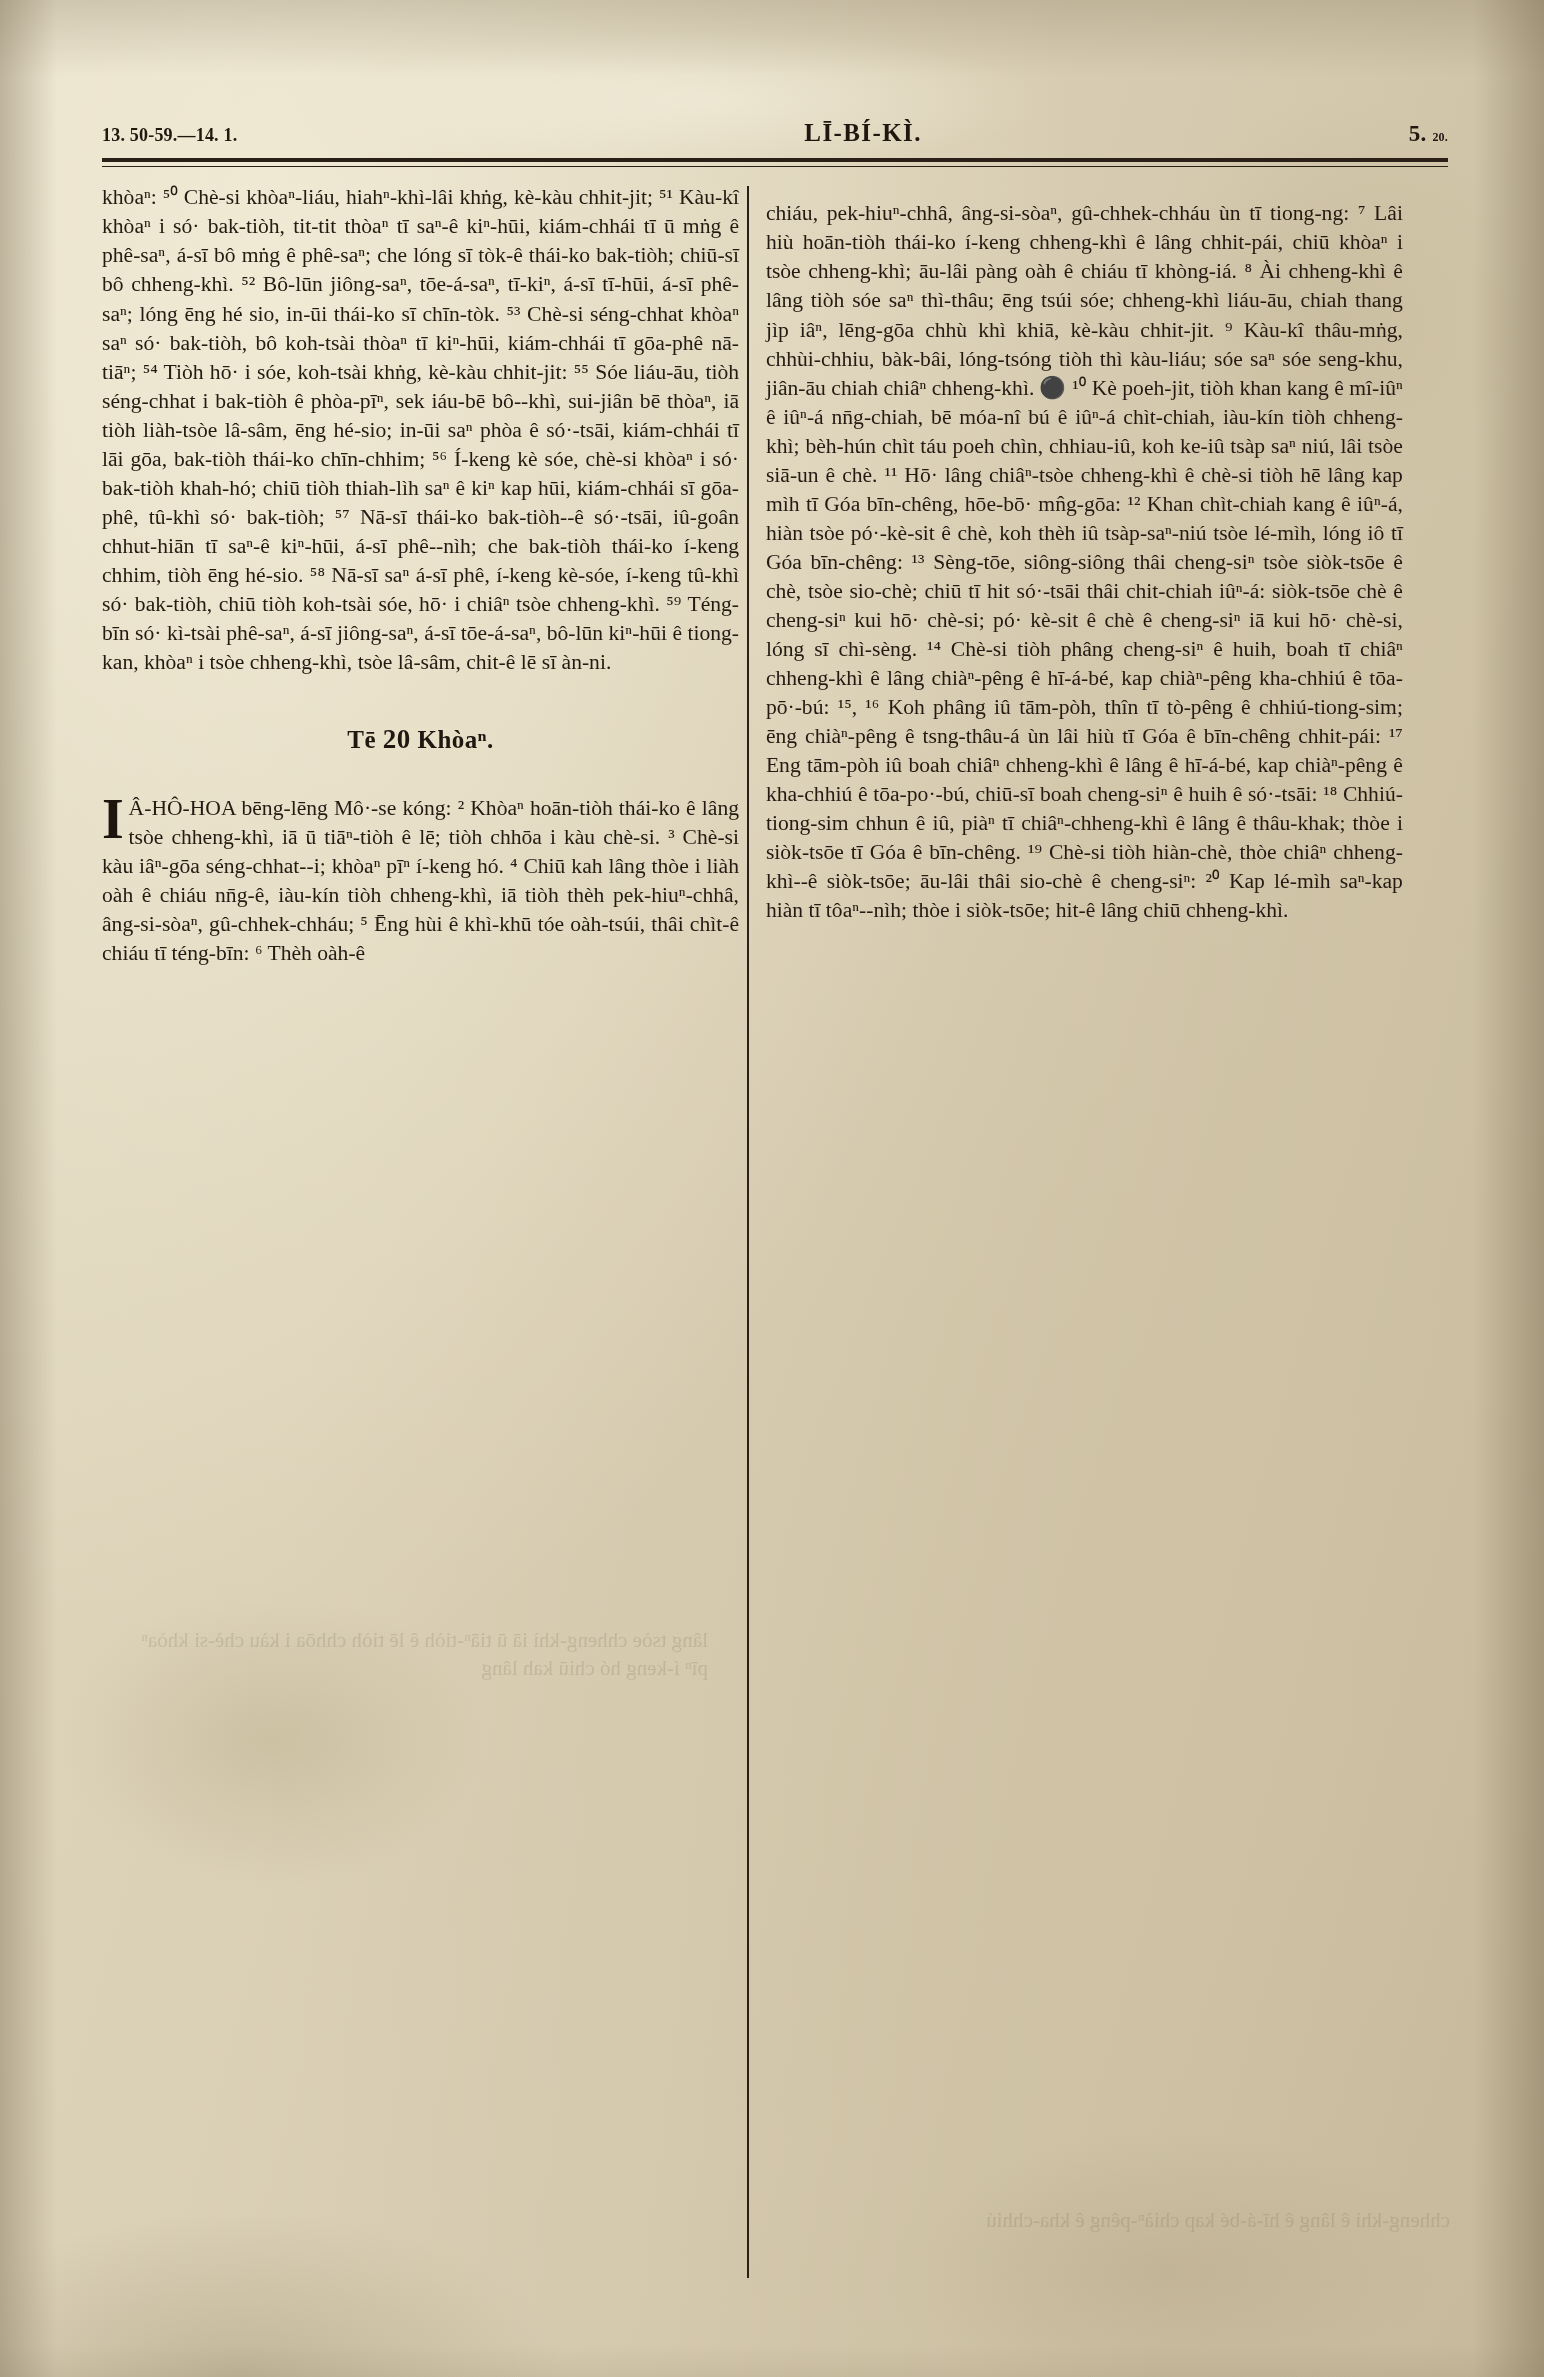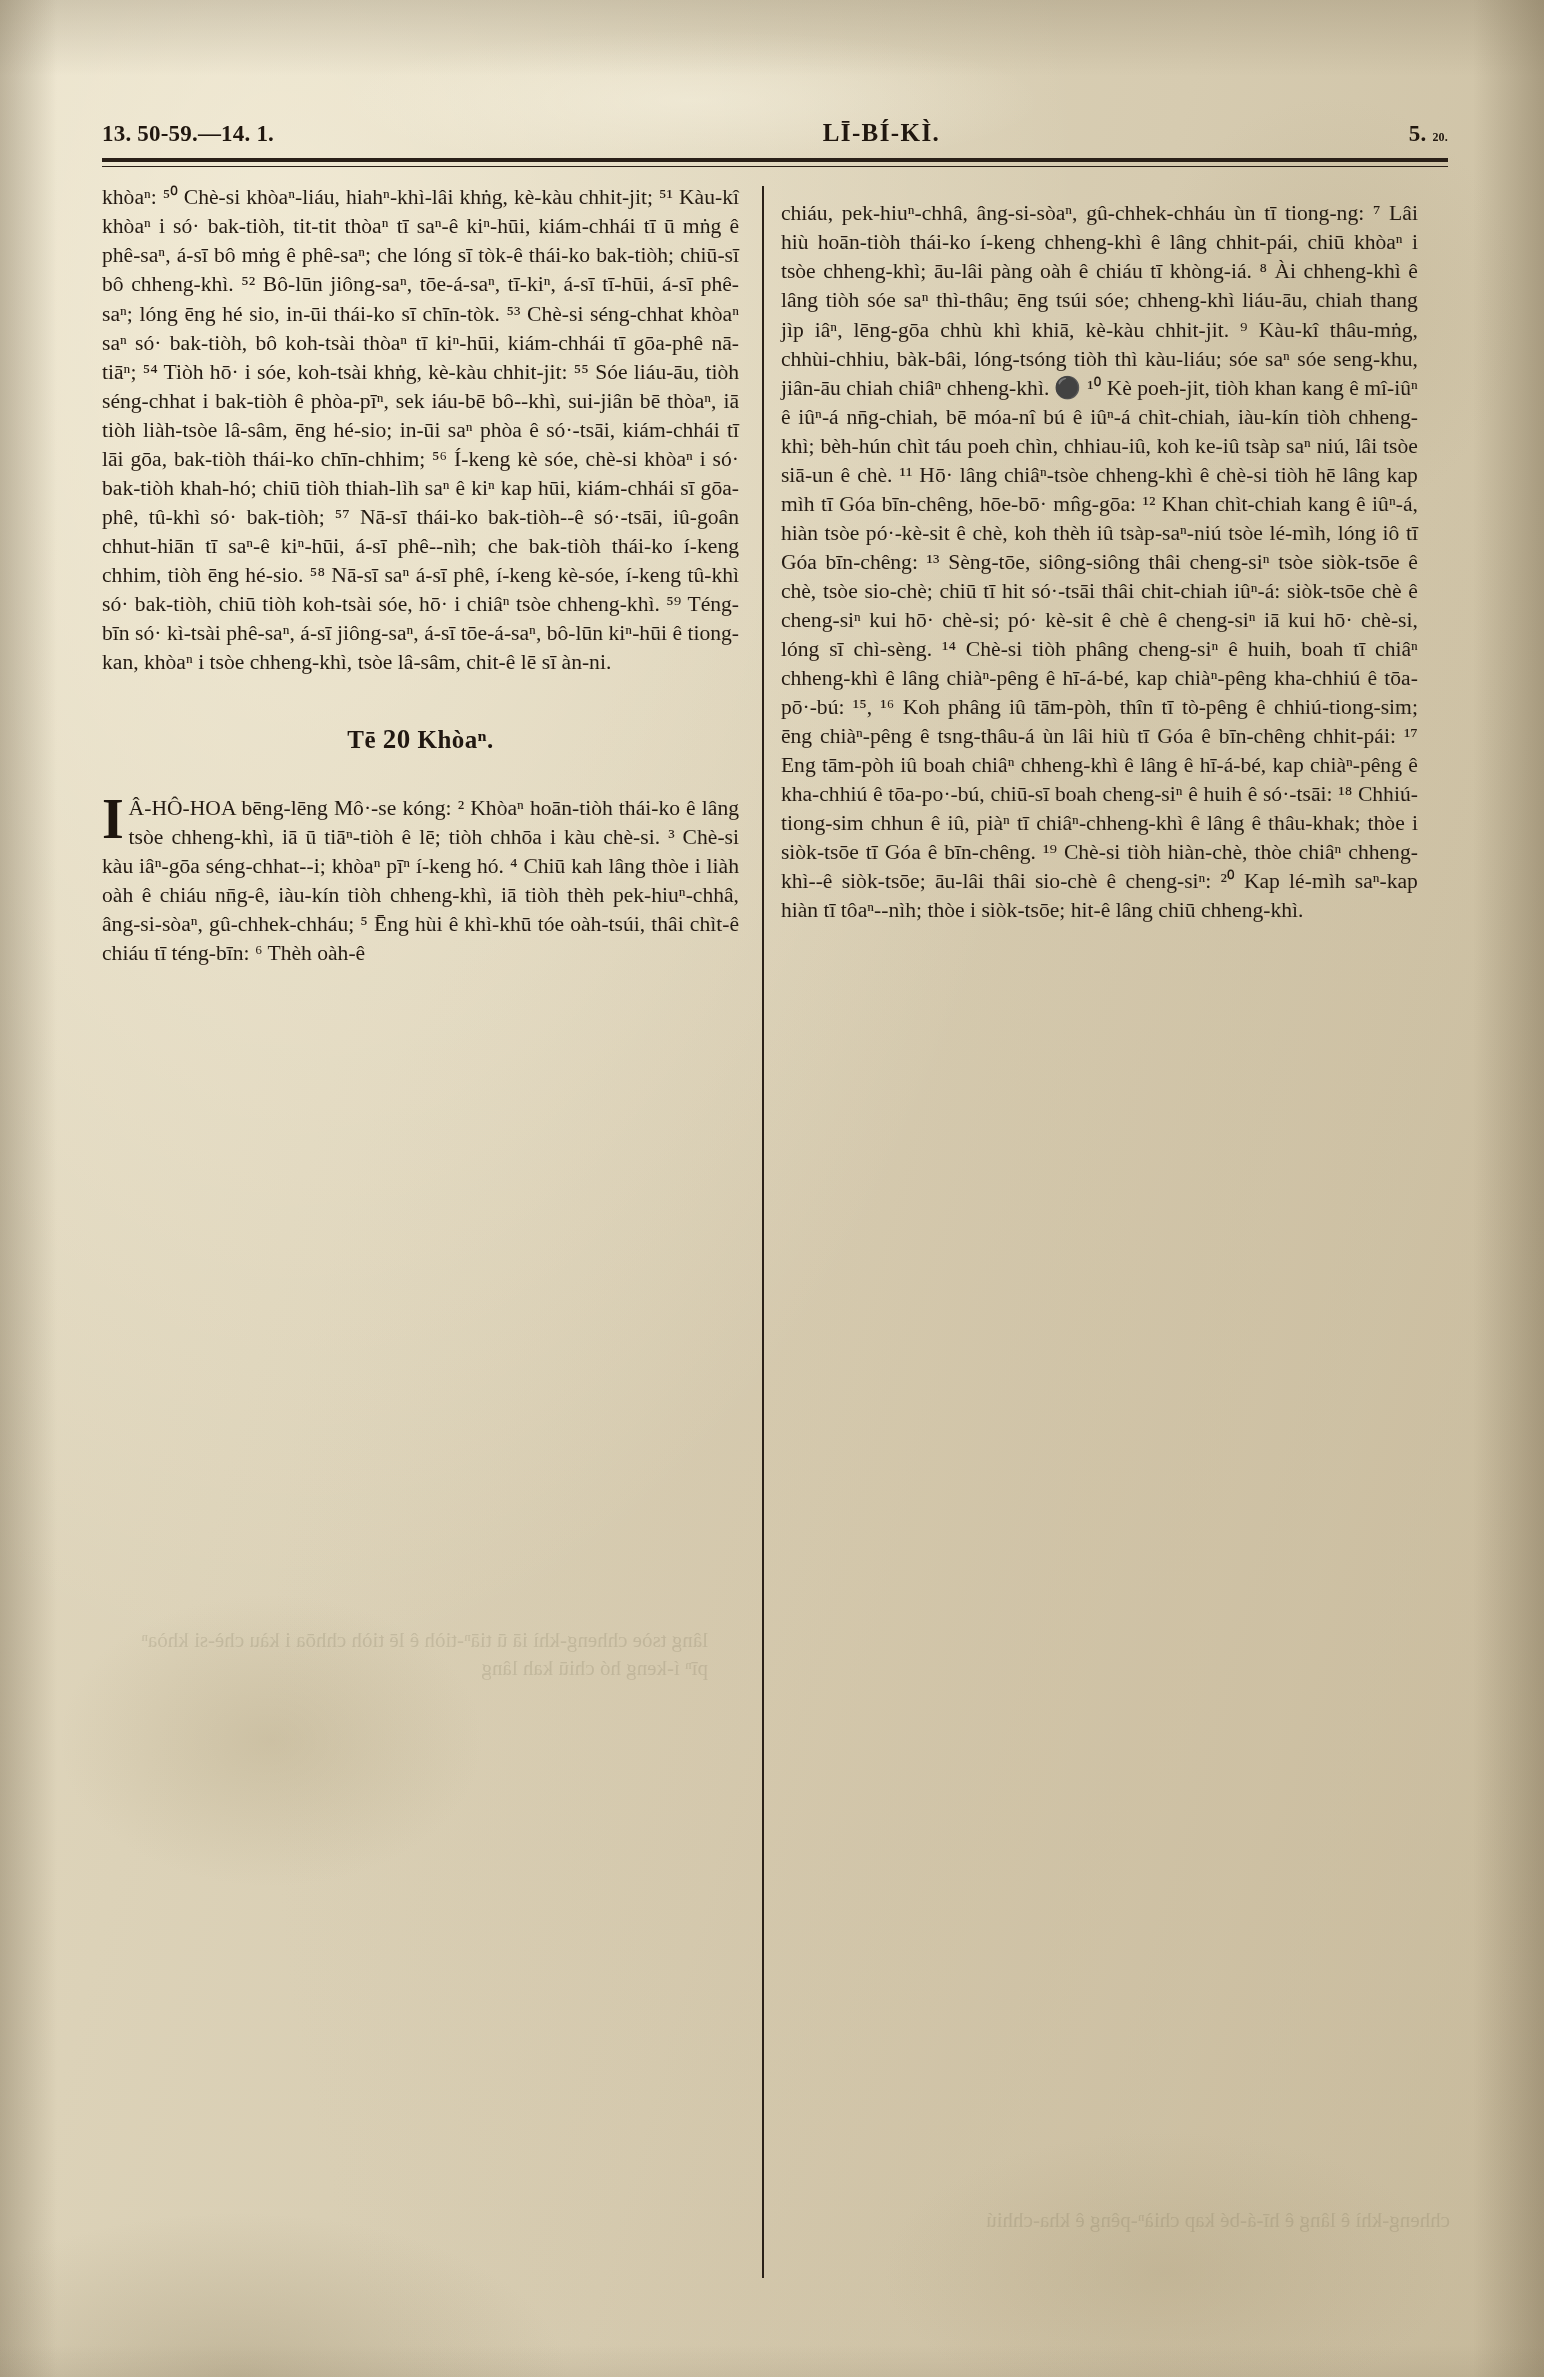--- a/index.html
+++ b/index.html
@@ -51,21 +51,21 @@
 
   
   .running-head {
     display: flex;
     align-items: baseline;
     justify-content: space-between;
     font-weight: bold;
     color: #20170f;
     letter-spacing: 0.2px;
   }
-  .rh-left  { font-size: 23px; }
+  .rh-left  { font-size: 18px; }
   .rh-center{ font-size: 25px; letter-spacing: 1.4px; margin-left: 80px; }
   .rh-right { font-size: 23px; }
   .rh-right .small { font-size: 12px; }
 
   .rules { margin-top: 11.4px; }
   .rule-thick { height: 3.3px; background: #2a2018; }
   .rule-thin  { height: 1.4px; background: #2a2018; margin-top: 4.3px; }
 
   
   .columns {
@@ -75,21 +75,21 @@
   }
   .col {
     width: 637px;
     font-size: 21.6px;
     line-height: 1.345;
     color: #241a12;
     text-align: justify;
     text-justify: inter-word;
     hyphens: none;
   }
-  .col-left  { padding-right: 23px; }
+  .col-left  { padding-right: 8px; }
   .col-right { padding-left: 17px; margin-top: 16px; }
   .col-divider {
     width: 1.9px;
     background: #2a2018;
     margin: 2.9px 0 0 0;
     align-self: stretch;
     height: 2092px;
   }
 
   p.para {

